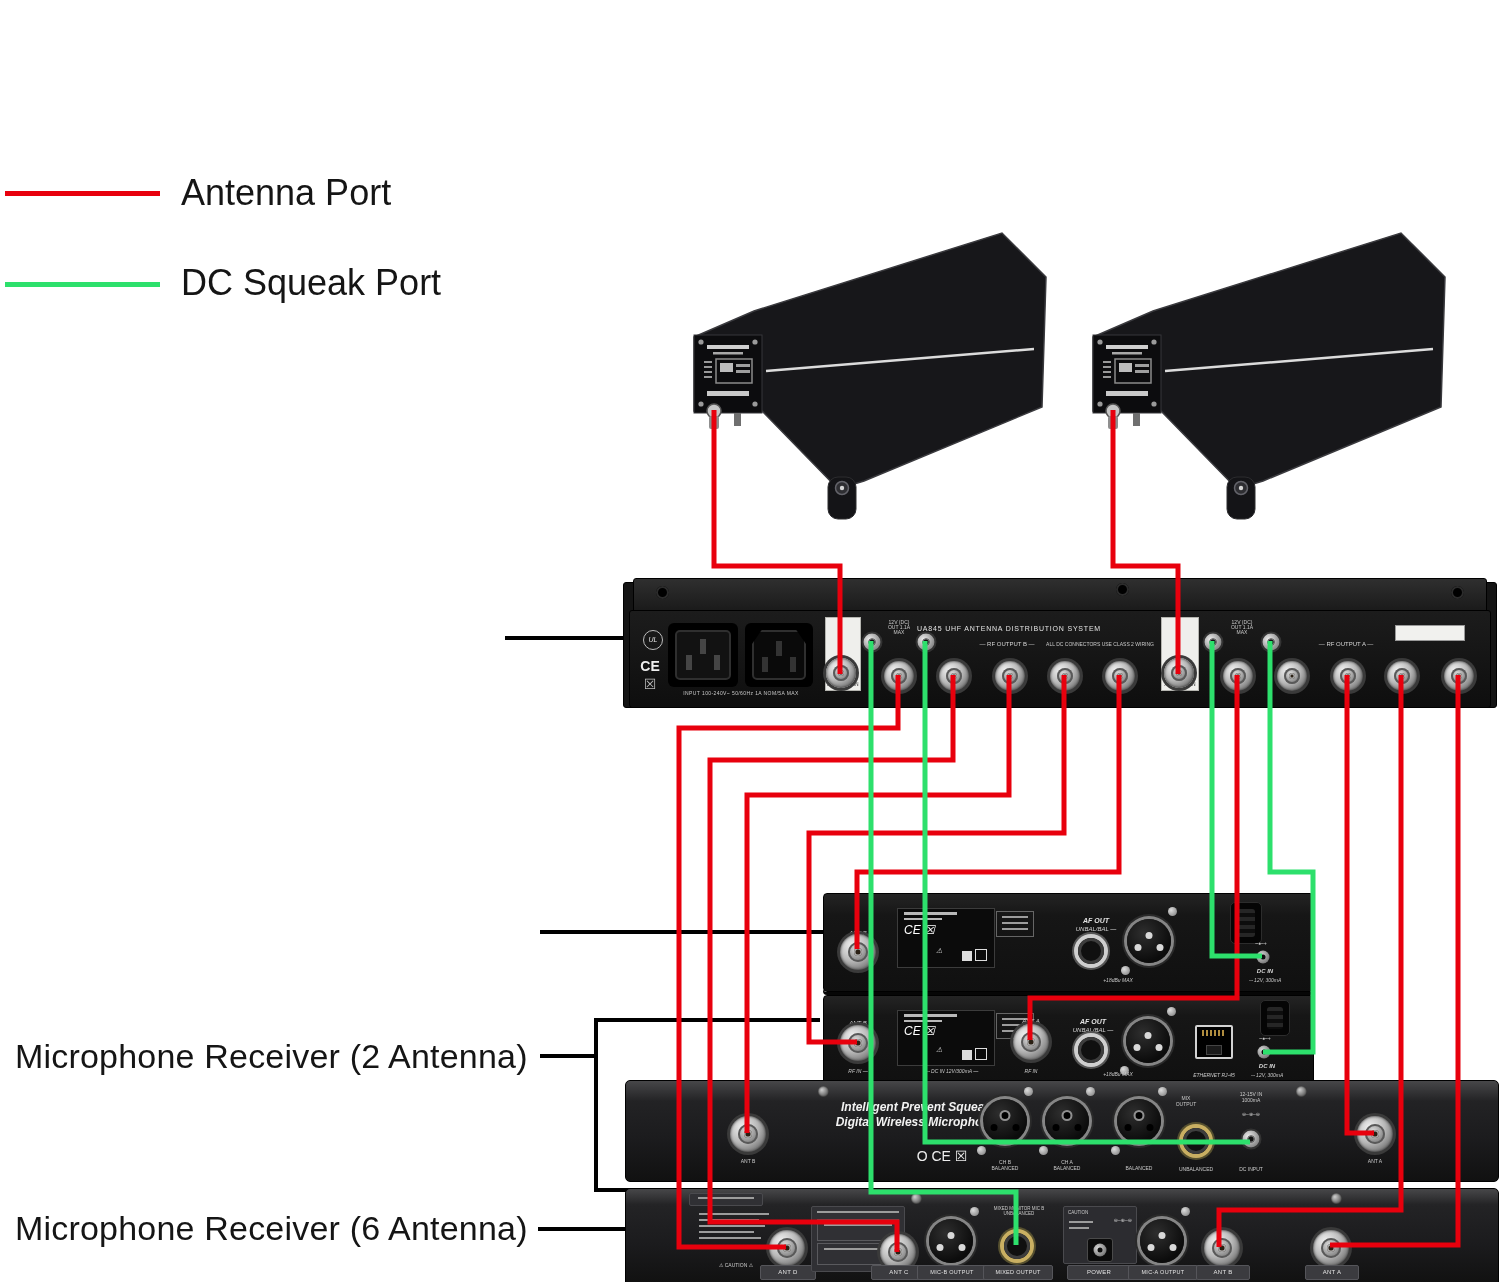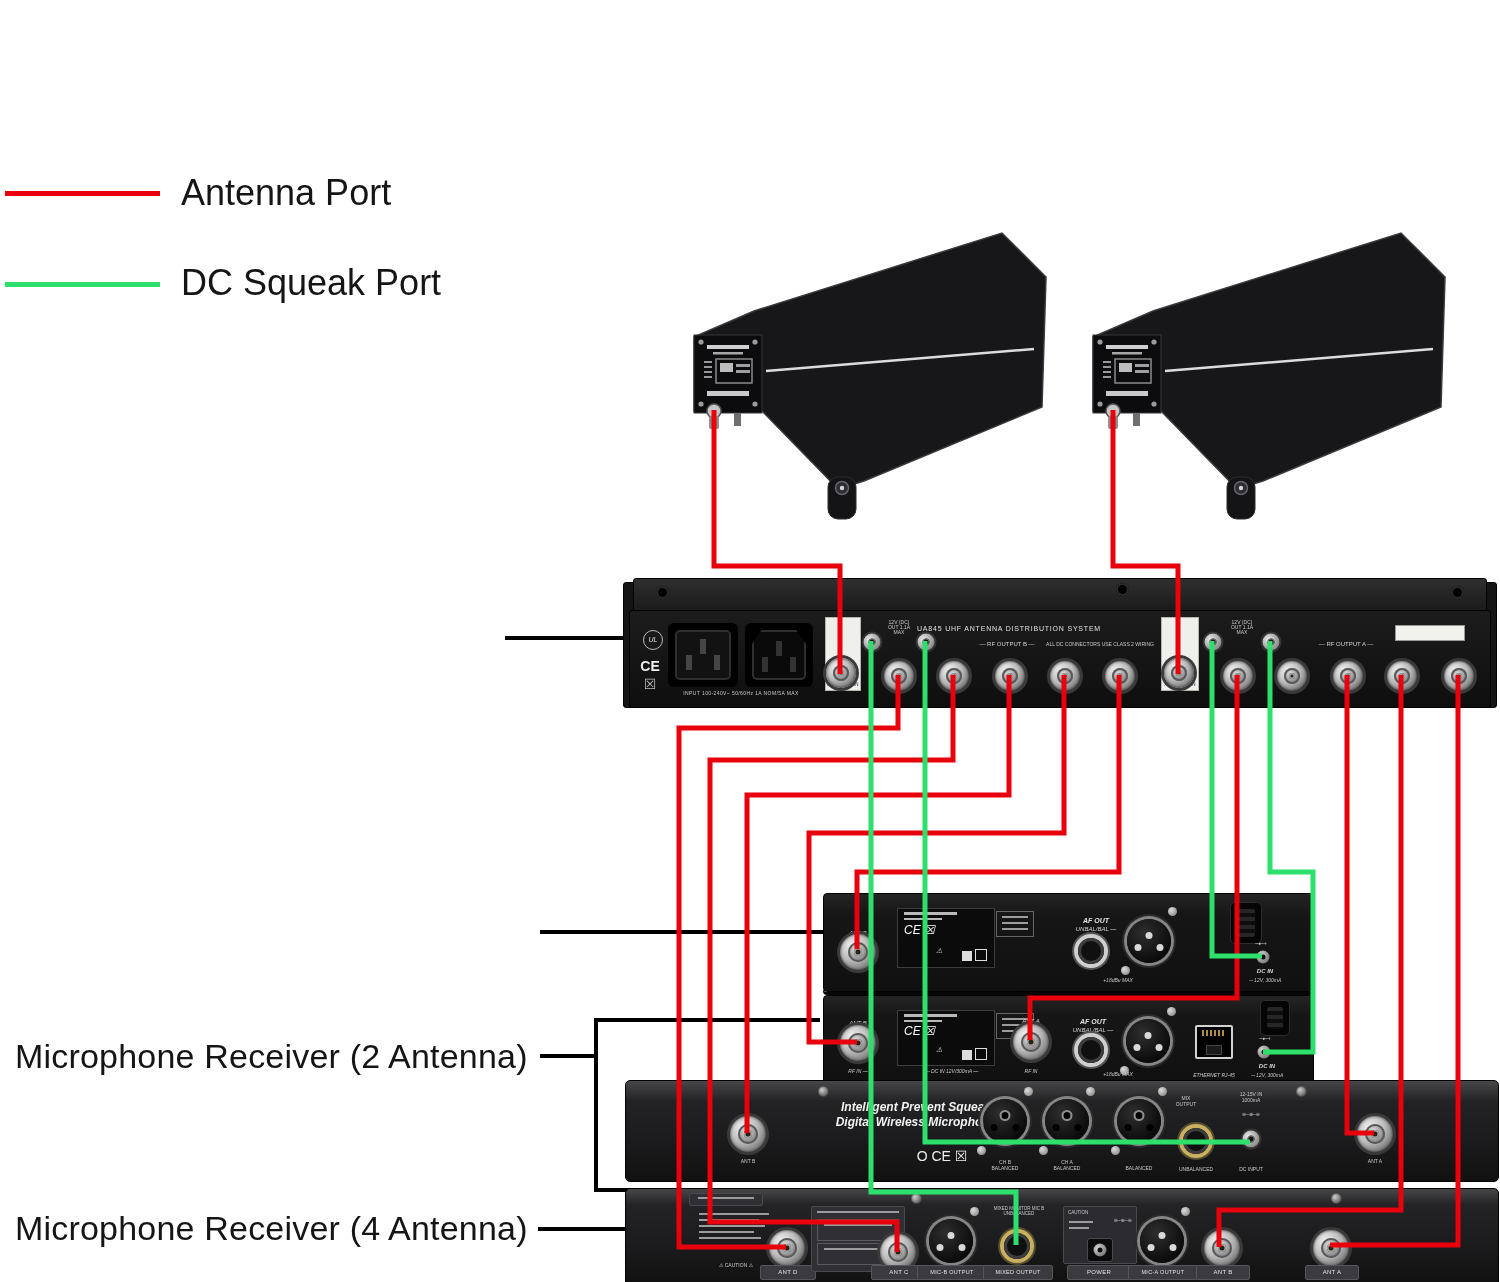--- a/index.html
+++ b/index.html
@@ -87,21 +87,21 @@
   <div class="ptr" style="left:505px;top:636px;width:118px;height:4px;"></div>
 
   <div class="ptr" style="left:540px;top:930px;width:287px;height:4px;"></div>
 
   <div class="abs callout" style="left:15px;top:1037px;">Microphone Receiver (2 Antenna)</div>
   <div class="ptr" style="left:540px;top:1054px;width:58px;height:4px;"></div>
   <div class="ptr" style="left:594px;top:1018px;width:4px;height:174px;"></div>
   <div class="ptr" style="left:594px;top:1018px;width:226px;height:4px;"></div>
   <div class="ptr" style="left:594px;top:1188px;width:38px;height:4px;"></div>
 
-  <div class="abs callout" style="left:15px;top:1209px;">Microphone Receiver (4 Antenna)</div>
+  <div class="abs callout" style="left:15px;top:1209px;">Microphone Receiver (6 Antenna)</div>
   <div class="ptr" style="left:538px;top:1227px;width:92px;height:4px;"></div>
 
   <div class="antenna" style="left:650px;top:225px;">
     <svg viewBox="0 0 400 300" width="400" height="300">
       <path d="M44,112 L104,86 L352,8 L396,52 L392,182 L214,256 L188,264 L112,186 L44,186 Z" fill="#17171a" stroke="#3a3a3e" stroke-width="1.5"></path>
       <line x1="116" y1="146" x2="384" y2="124" stroke="#dcdcdc" stroke-width="2.5"></line>
       <rect x="44" y="110" width="68" height="78" fill="#0c0c0e" stroke="#36363a"></rect>
       <circle cx="51" cy="117" r="2.6" fill="#9a9a9a"></circle>
         <circle cx="105" cy="117" r="2.6" fill="#9a9a9a"></circle>
       <circle cx="51" cy="179" r="2.6" fill="#9a9a9a"></circle>

